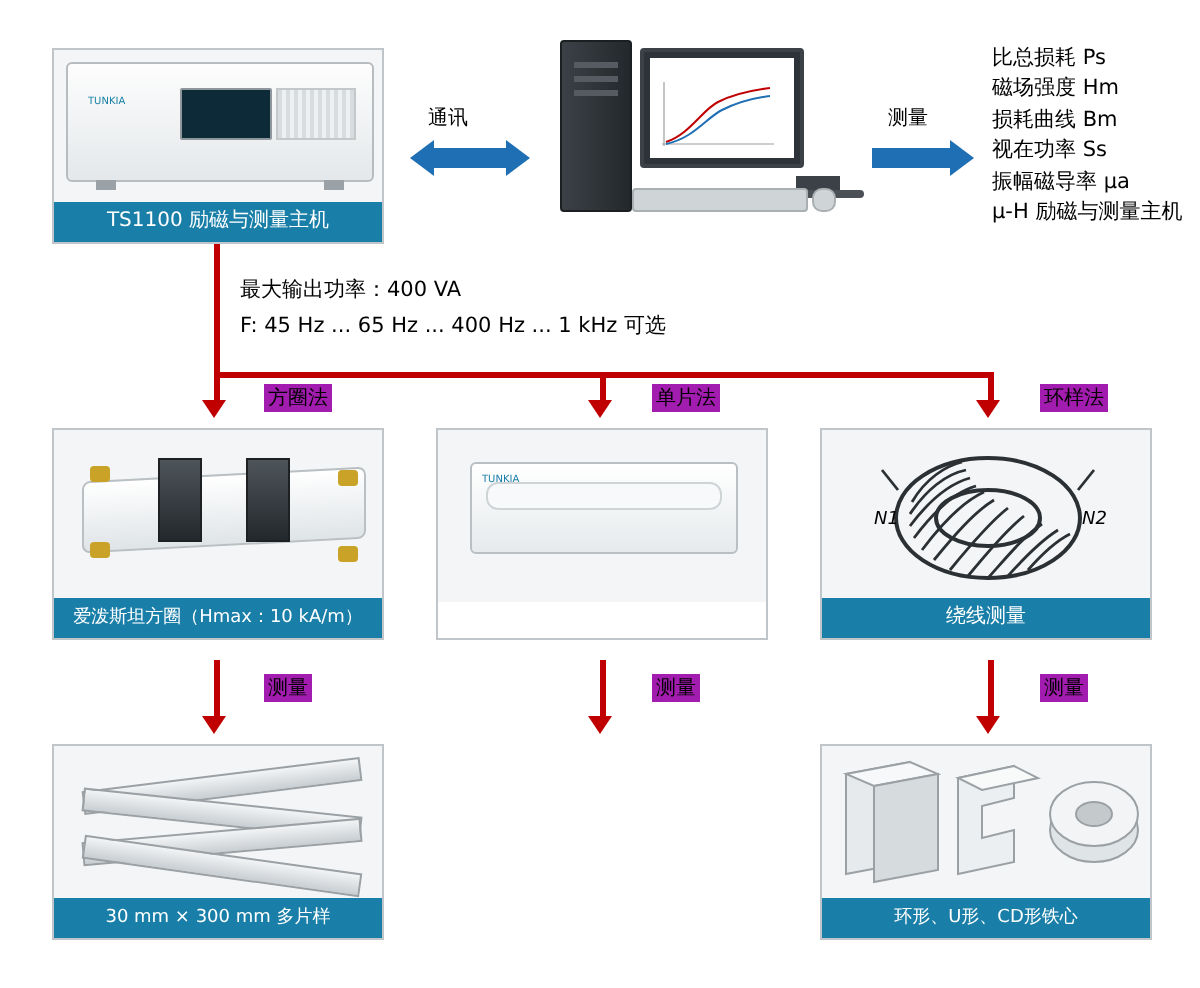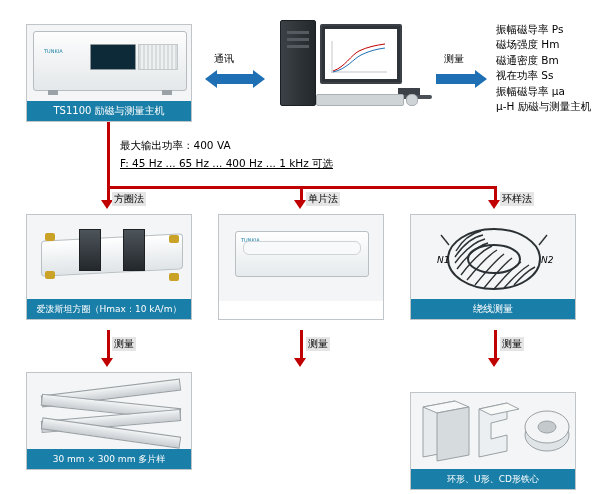--- a/index.html
+++ b/index.html
@@ -44,23 +44,24 @@
   .vline{position:absolute;background:#c00000;width:3px;}
   .arrow-down{
     position:absolute;width:0;height:0;
     border-left:6px solid transparent;
     border-right:6px solid transparent;
     border-top:9px solid #c00000;
   }
   .redlabel{
     position:absolute;
     font-size:10px;color:#000;
-    background:#e5e5e5;
+    background:#a21caf;
     padding:0 2px;
     white-space:nowrap;
+    margin-left:20px;
   }
   .bluearrow{
     position:absolute;
     height:10px;
     background:#1f6fb5;
   }
   .bluehead{
     position:absolute;width:0;height:0;
     border-top:9px solid transparent;
     border-bottom:9px solid transparent;
@@ -227,30 +228,30 @@
   </div>
   <div class="bluelabel" style="left:214px;top:52px;font-family:Liberation Serif, serif;">通讯</div>
 
   <div class="abs" style="left:436px;top:70px;width:52px;height:18px;">
     <div class="bluearrow" style="left:0;top:4px;width:40px;"></div>
     <div class="bluehead right" style="left:39px;top:0;"></div>
   </div>
   <div class="bluelabel" style="left:444px;top:52px;">测量</div>
 
   <div class="speclist" style="left:496px;top:22px;">
-    <div>振幅磁导率 Ps</div>
+    <div>比总损耗 Ps</div>
     <div>磁场强度 Hm</div>
-    <div>磁通密度 Bm</div>
+    <div>损耗曲线 Bm</div>
     <div>视在功率 Ss</div>
     <div>振幅磁导率 μa</div>
     <div>μ-H 励磁与测量主机</div>
   </div>
 
   <div class="paramtext" style="left:120px;top:137px;">最大输出功率：400 VA</div>
-  <div class="paramtext" style="left:120px;top:155px;text-decoration:underline;">F: 45 Hz ... 65 Hz ... 400 Hz ... 1 kHz 可选</div>
+  <div class="paramtext" style="left:120px;top:155px;">F: 45 Hz ... 65 Hz ... 400 Hz ... 1 kHz 可选</div>
 
   <div class="vline" style="left:107px;top:122px;height:64px;"></div>
 
   <div class="hline" style="left:107px;top:186px;width:390px;"></div>
 
   <div class="vline" style="left:107px;top:186px;height:16px;"></div>
   <div class="arrow-down" style="left:101px;top:200px;"></div>
   <div class="redlabel" style="left:112px;top:192px;">方圈法</div>
 
   <div class="vline" style="left:300px;top:186px;height:16px;"></div>
@@ -325,21 +326,21 @@
     <div class="pic" style="height:78px;">
       <div class="strip" style="left:14px;top:14px;width:138px;height:10px;transform:rotate(-7deg);"></div>
       <div class="strip" style="left:14px;top:28px;width:138px;height:10px;transform:rotate(6deg);"></div>
       <div class="strip" style="left:14px;top:42px;width:138px;height:10px;transform:rotate(-5deg);"></div>
       <div class="strip" style="left:14px;top:54px;width:138px;height:10px;transform:rotate(8deg);"></div>
     </div>
     <div class="caption sm">30 mm × 300 mm 多片样</div>
   </div>
 
 
-  <div class="card" style="left:410px;top:372px;width:166px;height:98px;margin-top:20px;">
+  <div class="card" style="left:410px;top:372px;width:166px;height:98px;">
     <div class="pic" style="height:78px;">
       <svg width="166" height="78" viewBox="0 0 166 78">
 
         <path d="M12,14 L44,8 L44,58 L12,64 Z" fill="#e6eaec" stroke="#9aa0a4" stroke-width="1"></path>
         <path d="M12,14 L44,8 L58,14 L26,20 Z" fill="#f6f8f9" stroke="#9aa0a4" stroke-width="1"></path>
         <path d="M26,20 L58,14 L58,62 L26,68 Z" fill="#d6dbde" stroke="#9aa0a4" stroke-width="1"></path>
 
         <path d="M68,16 L96,10 L96,26 L80,30 L80,46 L96,42 L96,58 L68,64 Z" fill="#eceff1" stroke="#9aa0a4" stroke-width="1"></path>
         <path d="M68,16 L96,10 L108,16 L80,22 Z" fill="#f8fafa" stroke="#9aa0a4" stroke-width="1"></path>
 

